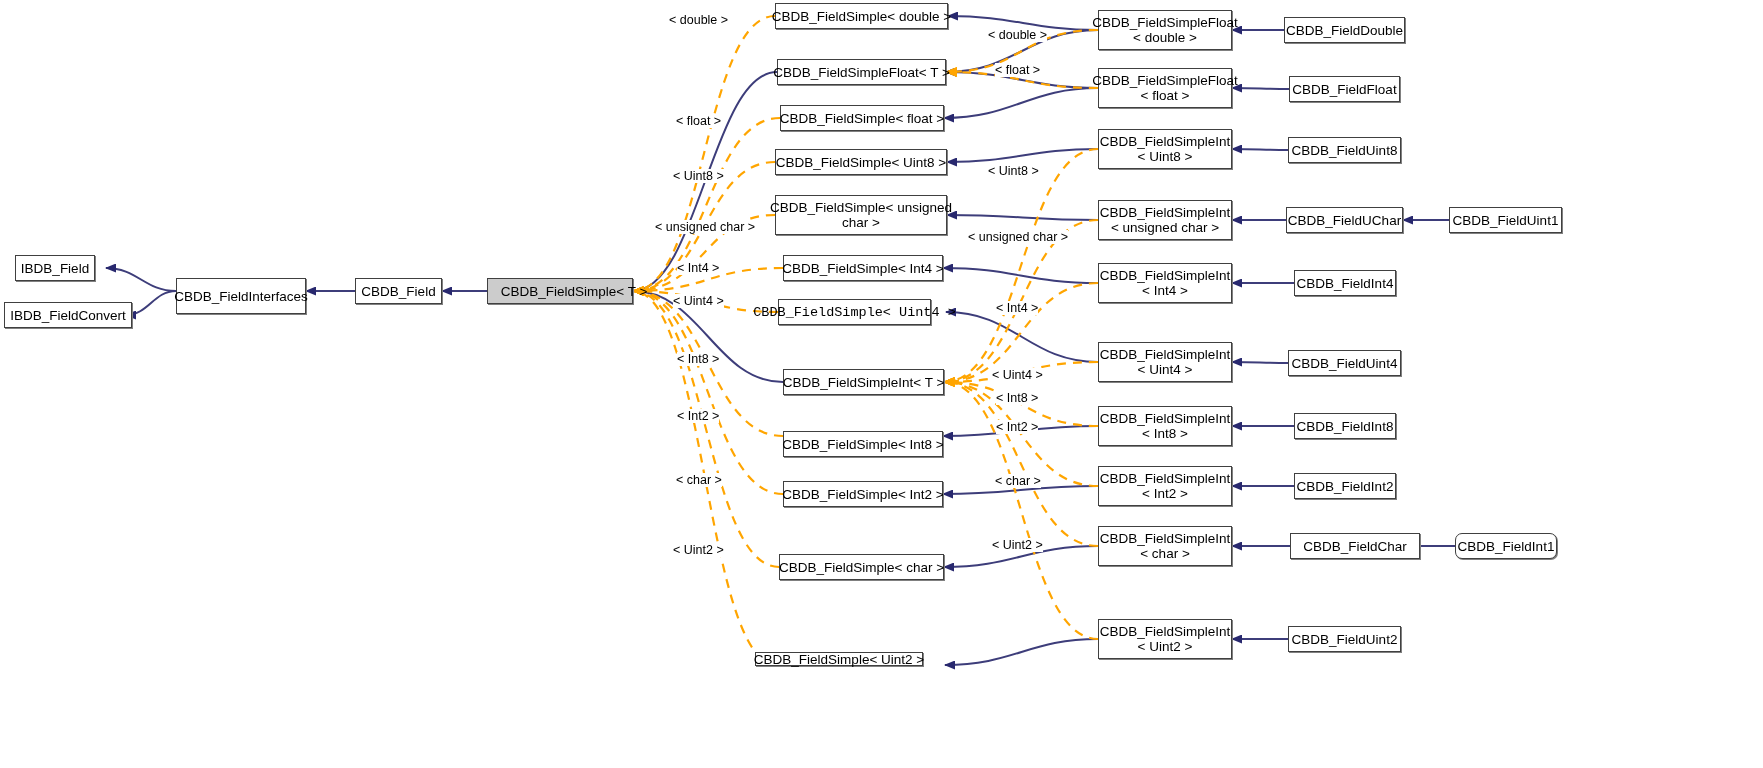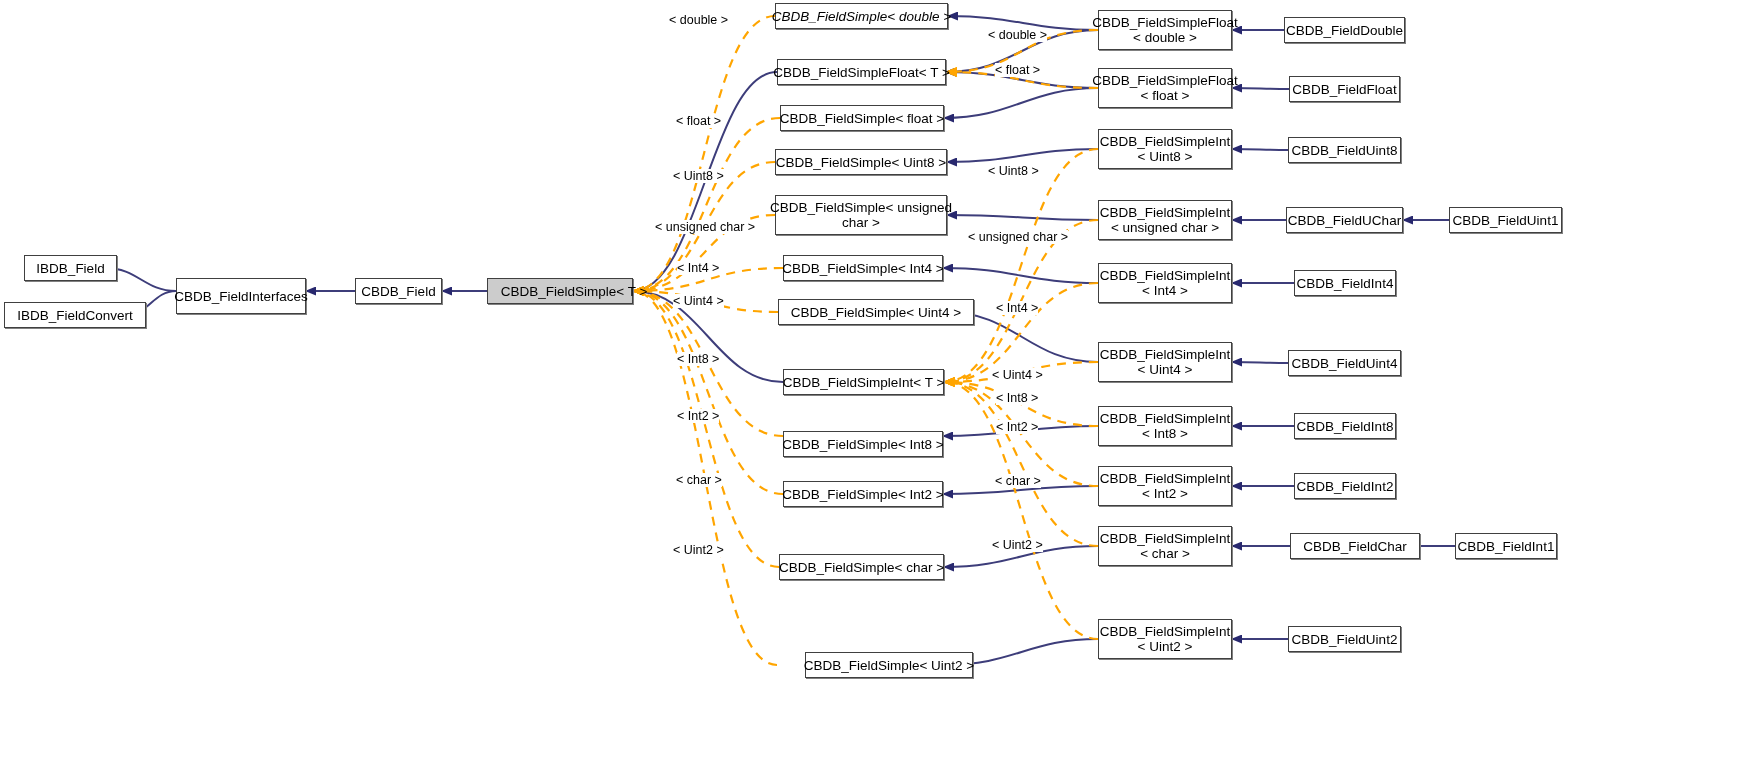--- a/index.html
+++ b/index.html
@@ -116,38 +116,38 @@
         <path d="M1098,220 C1021,220 1021,382 944,382"></path>
         <path d="M1098,283 C1021,283 1021,382 944,382"></path>
         <path d="M1098,362 C1021,362 1021,382 944,382"></path>
         <path d="M1098,426 C1021,426 1021,382 944,382"></path>
         <path d="M1098,486 C1021,486 1021,382 944,382"></path>
         <path d="M1098,546 C1021,546 1021,382 944,382"></path>
         <path d="M1098,639 C1021,639 1021,382 944,382"></path>
       </g>
   </svg>
   <div id="node-layer">
-      <div class="node" style="left: 24px; top: 255px; width: 93px; height: 26px;">IBDB_Field</div>
-      <div class="node" style="left: 4px; top: 302px; width: 142px; height: 26px;">IBDB_FieldConvert</div>
+      <div class="node" style="left: 15px; top: 255px; width: 80px; height: 26px;">IBDB_Field</div>
+      <div class="node" style="left: 4px; top: 302px; width: 128px; height: 26px;">IBDB_FieldConvert</div>
       <div class="node" style="left: 176px; top: 278px; width: 130px; height: 36px;">CBDB_FieldInterfaces</div>
       <div class="node" style="left: 355px; top: 278px; width: 87px; height: 26px;">CBDB_Field</div>
       <div class="node highlight" style="left: 487px; top: 278px; width: 146px; height: 26px;">CBDB_FieldSimple&lt; T &gt;</div>
-      <div class="node" style="left: 775px; top: 3px; width: 173px; height: 26px; font-style: italic;">CBDB_FieldSimple&lt; double &gt;</div>
+      <div class="node" style="left: 775px; top: 3px; width: 173px; height: 26px;">CBDB_FieldSimple&lt; double &gt;</div>
       <div class="node" style="left: 777px; top: 59px; width: 169px; height: 26px;">CBDB_FieldSimpleFloat&lt; T &gt;</div>
       <div class="node" style="left: 780px; top: 105px; width: 164px; height: 26px;">CBDB_FieldSimple&lt; float &gt;</div>
       <div class="node" style="left: 775px; top: 149px; width: 172px; height: 26px;">CBDB_FieldSimple&lt; Uint8 &gt;</div>
       <div class="node" style="left: 775px; top: 195px; width: 172px; height: 40px;">CBDB_FieldSimple&lt; unsigned
 char &gt;</div>
       <div class="node" style="left: 783px; top: 255px; width: 160px; height: 26px;">CBDB_FieldSimple&lt; Int4 &gt;</div>
-      <div class="node" style="left: 778px; top: 299px; width: 196px; height: 26px;">CBDB_FieldSimple&lt; Uint4 &gt;</div>
+      <div class="node" style="left: 778px; top: 299px; width: 153px; height: 26px; font-family: Liberation Mono, monospace;">CBDB_FieldSimple&lt; Uint4 &gt;</div>
       <div class="node" style="left: 783px; top: 369px; width: 161px; height: 26px;">CBDB_FieldSimpleInt&lt; T &gt;</div>
       <div class="node" style="left: 783px; top: 423px; width: 160px; height: 26px; margin-top: 8px;">CBDB_FieldSimple&lt; Int8 &gt;</div>
       <div class="node" style="left: 783px; top: 481px; width: 160px; height: 26px;">CBDB_FieldSimple&lt; Int2 &gt;</div>
       <div class="node" style="left: 779px; top: 554px; width: 165px; height: 26px;">CBDB_FieldSimple&lt; char &gt;</div>
-      <div class="node" style="left: 805px; top: 652px; width: 168px; height: 26px;">CBDB_FieldSimple&lt; Uint2 &gt;</div>
+      <div class="node" style="left: 755px; top: 652px; width: 168px; height: 14px;">CBDB_FieldSimple&lt; Uint2 &gt;</div>
       <div class="node" style="left: 1098px; top: 10px; width: 134px; height: 40px;">CBDB_FieldSimpleFloat
 &lt; double &gt;</div>
       <div class="node" style="left: 1098px; top: 68px; width: 134px; height: 40px;">CBDB_FieldSimpleFloat
 &lt; float &gt;</div>
       <div class="node" style="left: 1098px; top: 129px; width: 134px; height: 40px;">CBDB_FieldSimpleInt
 &lt; Uint8 &gt;</div>
       <div class="node" style="left: 1098px; top: 200px; width: 134px; height: 40px;">CBDB_FieldSimpleInt
 &lt; unsigned char &gt;</div>
       <div class="node" style="left: 1098px; top: 263px; width: 134px; height: 40px;">CBDB_FieldSimpleInt
 &lt; Int4 &gt;</div>
@@ -165,21 +165,21 @@
       <div class="node" style="left: 1289px; top: 76px; width: 111px; height: 26px;">CBDB_FieldFloat</div>
       <div class="node" style="left: 1288px; top: 137px; width: 113px; height: 26px;">CBDB_FieldUint8</div>
       <div class="node" style="left: 1286px; top: 207px; width: 117px; height: 26px; text-align: center;">CBDB_FieldUChar</div>
       <div class="node" style="left: 1294px; top: 270px; width: 102px; height: 26px;">CBDB_FieldInt4</div>
       <div class="node" style="left: 1288px; top: 350px; width: 113px; height: 26px;">CBDB_FieldUint4</div>
       <div class="node" style="left: 1294px; top: 413px; width: 102px; height: 26px;">CBDB_FieldInt8</div>
       <div class="node" style="left: 1294px; top: 473px; width: 102px; height: 26px;">CBDB_FieldInt2</div>
       <div class="node" style="left: 1290px; top: 533px; width: 130px; height: 26px;">CBDB_FieldChar</div>
       <div class="node" style="left: 1288px; top: 626px; width: 113px; height: 26px;">CBDB_FieldUint2</div>
       <div class="node" style="left: 1449px; top: 207px; width: 113px; height: 26px;">CBDB_FieldUint1</div>
-      <div class="node" style="left: 1455px; top: 533px; width: 102px; height: 26px;">CBDB_FieldInt1</div>
+      <div class="node" style="left: 1455px; top: 533px; width: 102px; height: 26px; border-radius: 7px;">CBDB_FieldInt1</div>
     </div>
   <div id="label-layer">
       <div class="edge-label" style="left: 669px; top: 13px;">&lt; double &gt;</div>
       <div class="edge-label" style="left: 676px; top: 114px;">&lt; float &gt;</div>
       <div class="edge-label" style="left: 673px; top: 169px;">&lt; Uint8 &gt;</div>
       <div class="edge-label" style="left: 655px; top: 220px;">&lt; unsigned char &gt;</div>
       <div class="edge-label" style="left: 677px; top: 261px;">&lt; Int4 &gt;</div>
       <div class="edge-label" style="left: 673px; top: 294px;">&lt; Uint4 &gt;</div>
       <div class="edge-label" style="left: 677px; top: 352px;">&lt; Int8 &gt;</div>
       <div class="edge-label" style="left: 677px; top: 409px;">&lt; Int2 &gt;</div>

